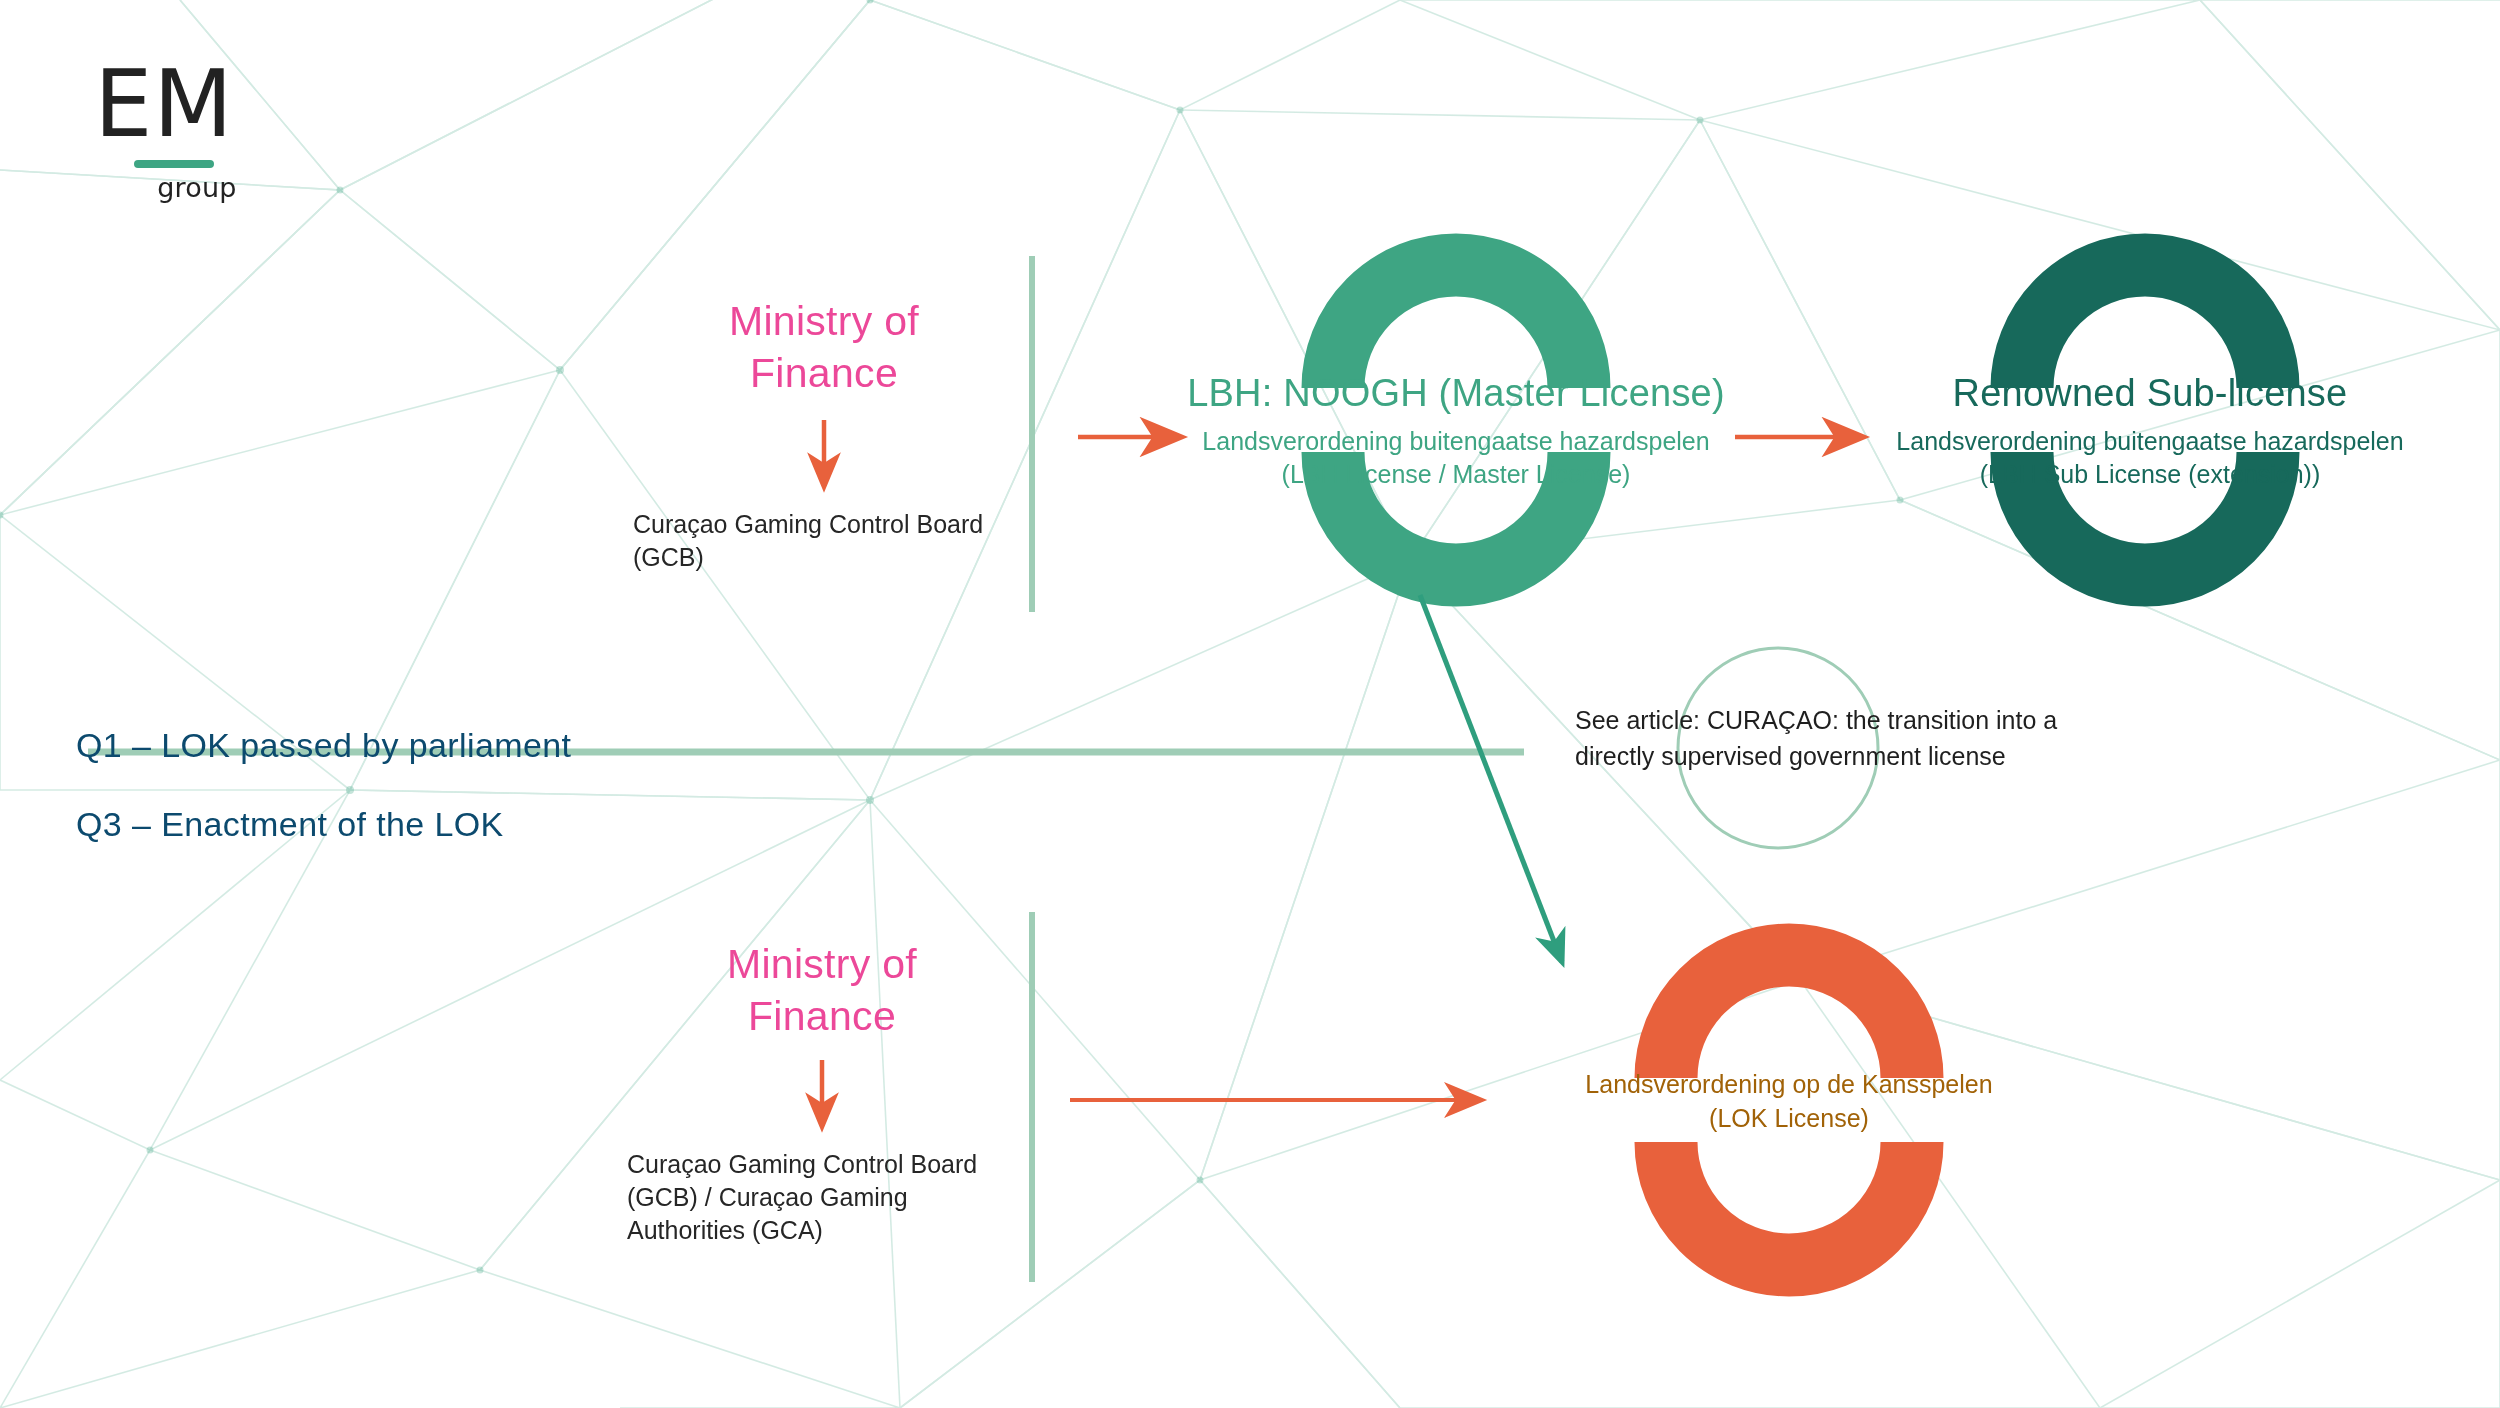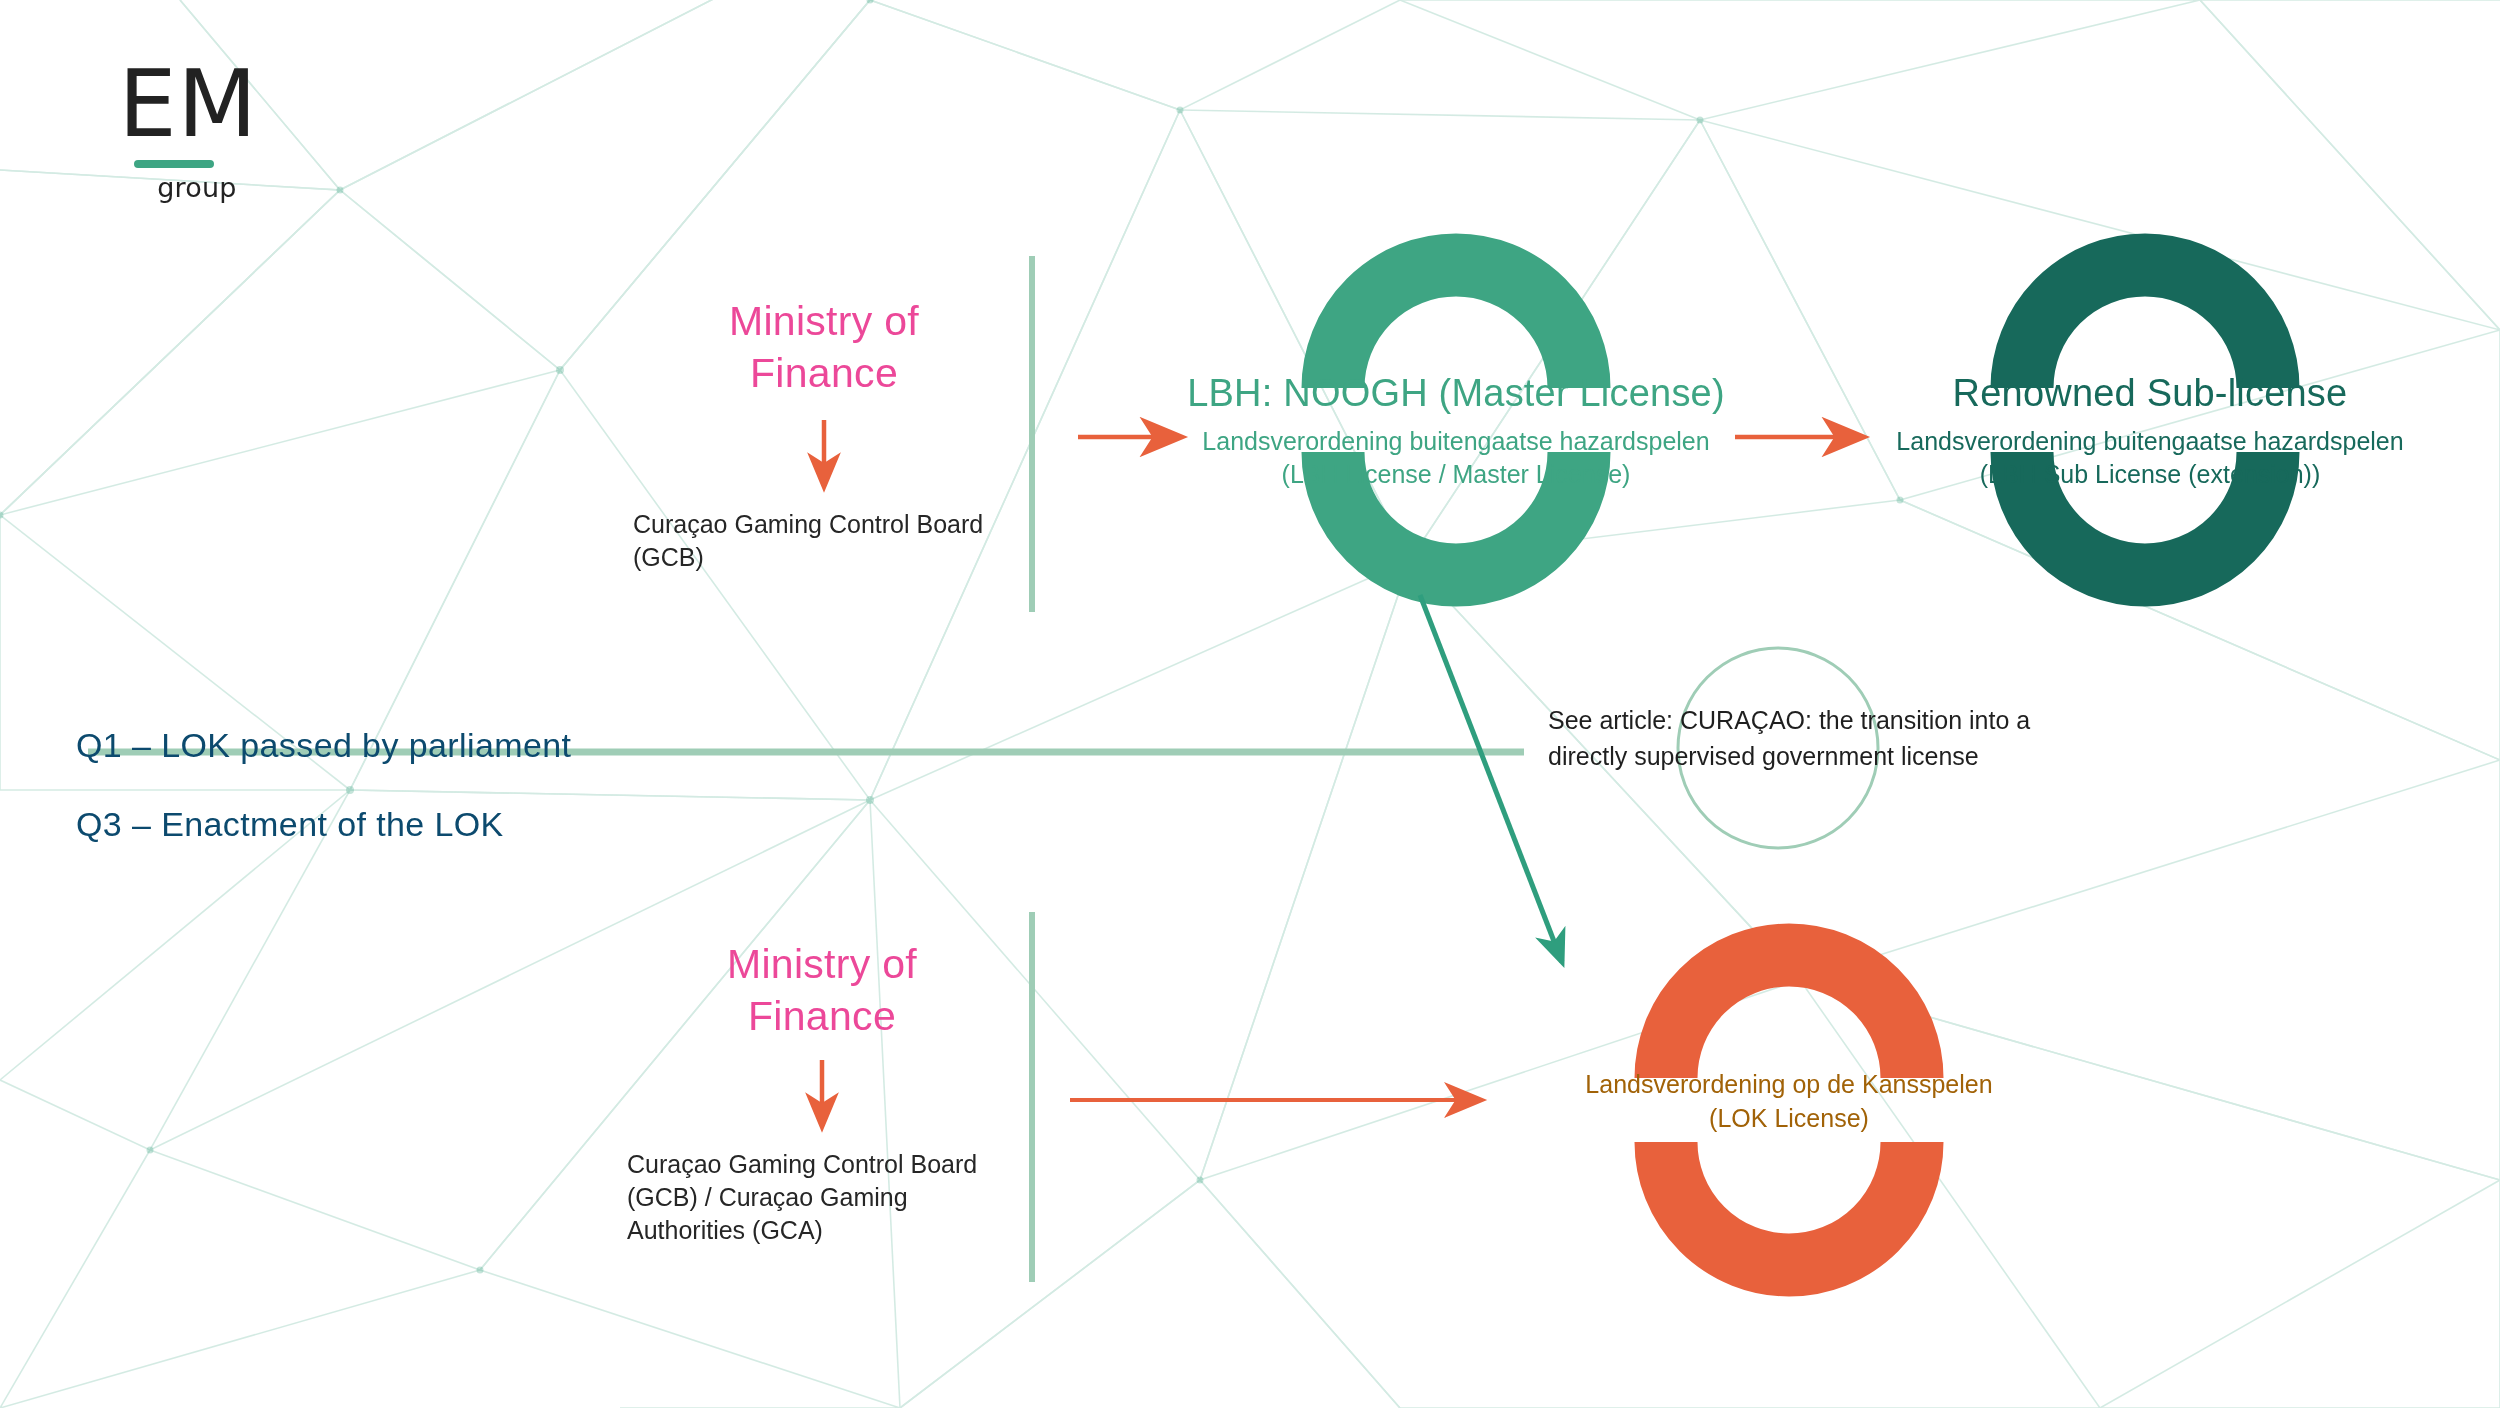--- a/index.html
+++ b/index.html
@@ -35,21 +35,21 @@
     width: 190px;
     text-align: center;
   }
   #logo .em {
     font-family: "DejaVu Sans", sans-serif;
     font-size: 92px;
     font-weight: 400;
     letter-spacing: 1px;
     color: #222222;
     line-height: 0.98;
-    text-align: right;
+    text-align: center;
     padding-left: 2px;
   }
   #logo .rule {
     width: 80px;
     height: 8px;
     border-radius: 4px;
     background: #3EA583;
     margin: 10px 0 4px 66px;
   }
   #logo .grp {
@@ -106,20 +106,21 @@
     white-space: nowrap;
     margin-top: 28px;
   }
 
   .note {
     font-family: "Liberation Sans", sans-serif;
     font-size: 25px;
     line-height: 1.45;
     color: #1F1F1F;
     text-align: left;
+    margin-left: 27px;
   }
 
   .c-green  { color: #3EA583; }
   .c-teal   { color: #17695B; }
   .c-orange { color: #a16207; }
 </style>
 </head>
 <body>
 
 <div id="stage">

